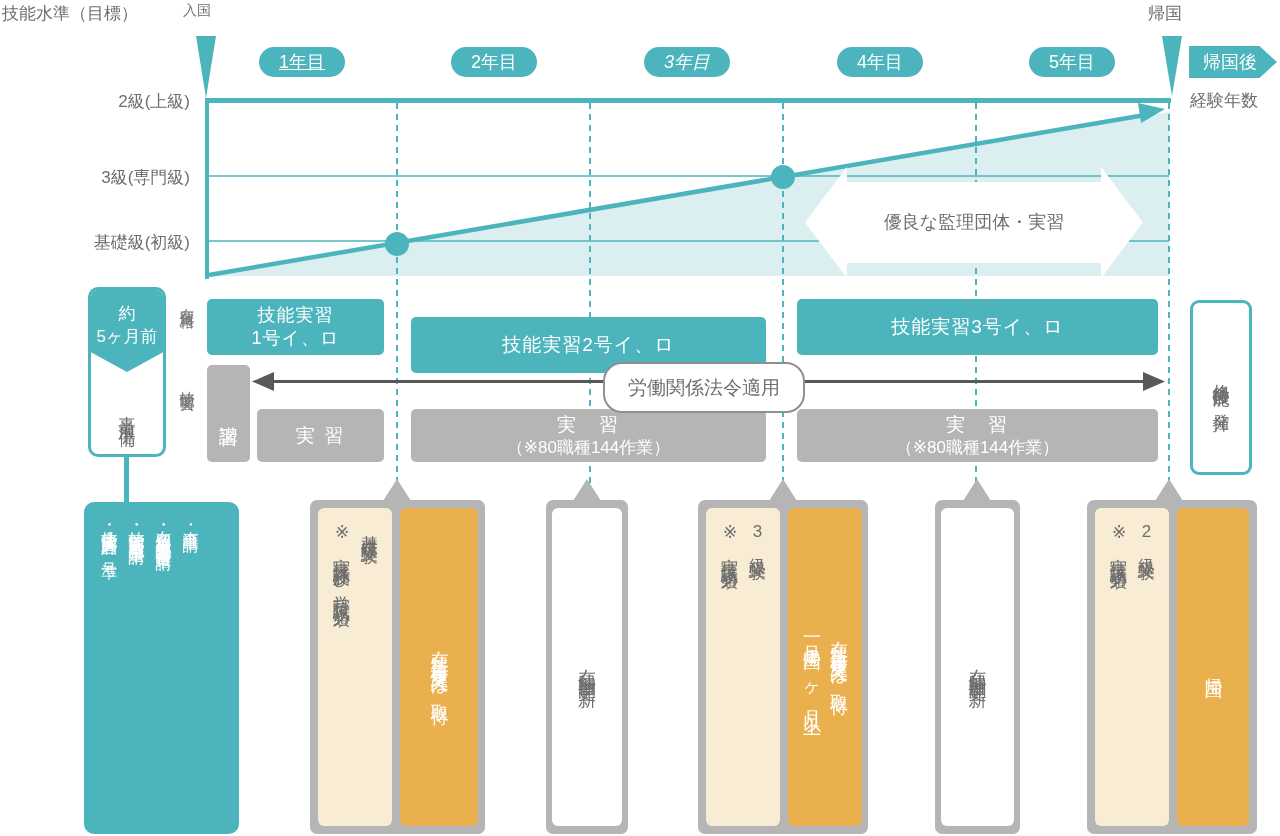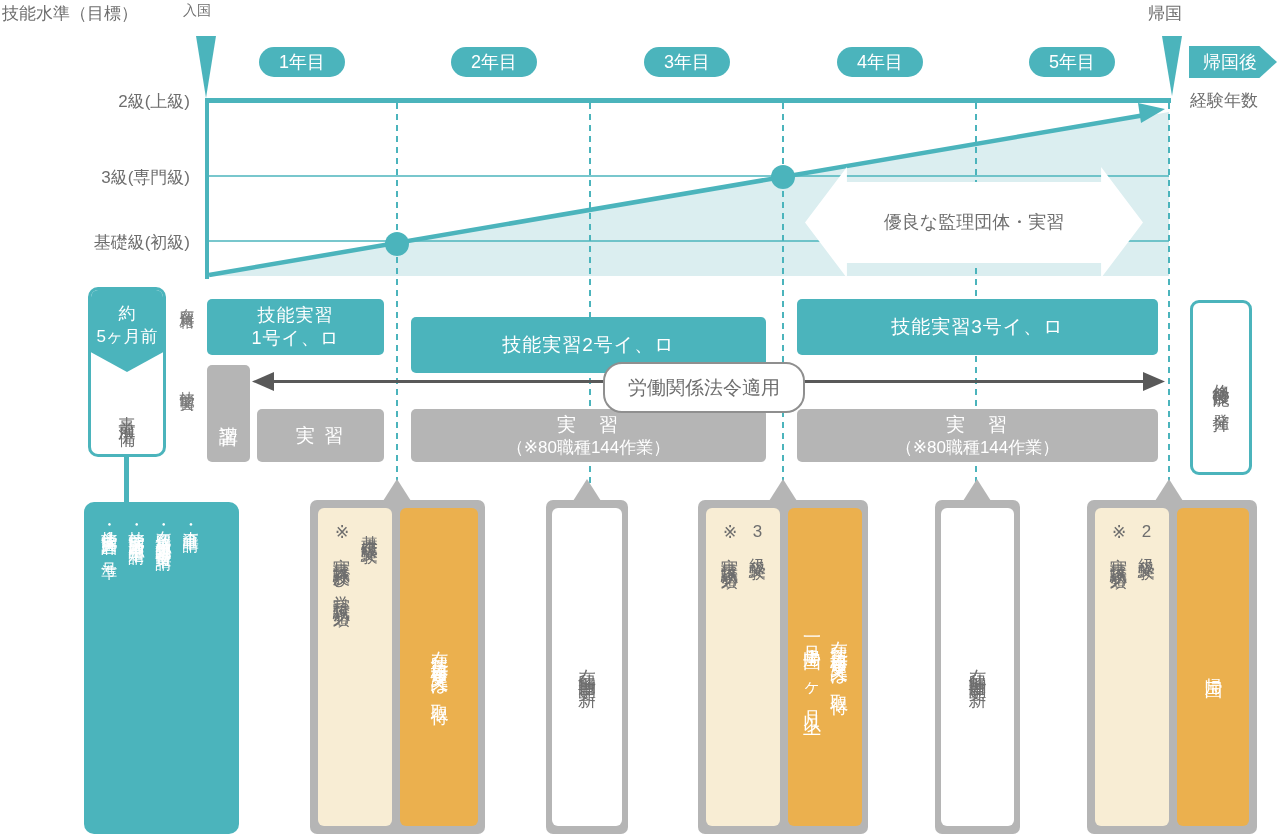--- a/index.html
+++ b/index.html
@@ -42,23 +42,23 @@
 <div id="canvas">
 
   <div class="abs gtext" style="left:2px;top:2px;font-size:17px;">技能水準（目標）</div>
   <div class="abs gtext" style="left:183px;top:2px;font-size:14px;">入国</div>
   <div class="abs tri-down" style="left:196px;top:36px;width:20px;height:62px;"></div>
   <div class="abs gtext" style="left:1148px;top:2px;font-size:17px;">帰国</div>
   <div class="abs tri-down" style="left:1162px;top:36px;width:20px;height:60px;"></div>
   <div class="abs" style="left:1189px;top:46px;width:88px;height:32px;background:#4BB4BC;color:#fff;font-size:18px;display:flex;align-items:center;justify-content:center;padding-right:6px;box-sizing:border-box;clip-path:polygon(0 0,80% 0,100% 50%,80% 100%,0 100%);font-family:Liberation Mono, monospace;">帰国後</div>
   <div class="abs gtext" style="left:1190px;top:89px;font-size:17px;">経験年数</div>
 
-  <div class="pill" style="left:259px;">1年目</div>
+  <div class="pill" style="left:259px;text-decoration:underline;">1年目</div>
   <div class="pill" style="left:451px;">2年目</div>
-  <div class="pill" style="left:644px;">3年目</div>
+  <div class="pill" style="left:644px;font-style:italic;">3年目</div>
   <div class="pill" style="left:837px;">4年目</div>
   <div class="pill" style="left:1029px;">5年目</div>
 
   <div class="axis-label" style="left:55px;top:90px;">2級(上級)</div>
   <div class="axis-label" style="left:55px;top:166px;">3級(専門級)</div>
   <div class="axis-label" style="left:55px;top:231px;">基礎級(初級)</div>
 
   <div class="abs" style="left:205px;top:98px;width:966px;height:5px;background:#4BB4BC;z-index:2;"></div>
   <div class="abs" style="left:205px;top:98px;width:4px;height:181px;background:#4BB4BC;z-index:2;"></div>
 

